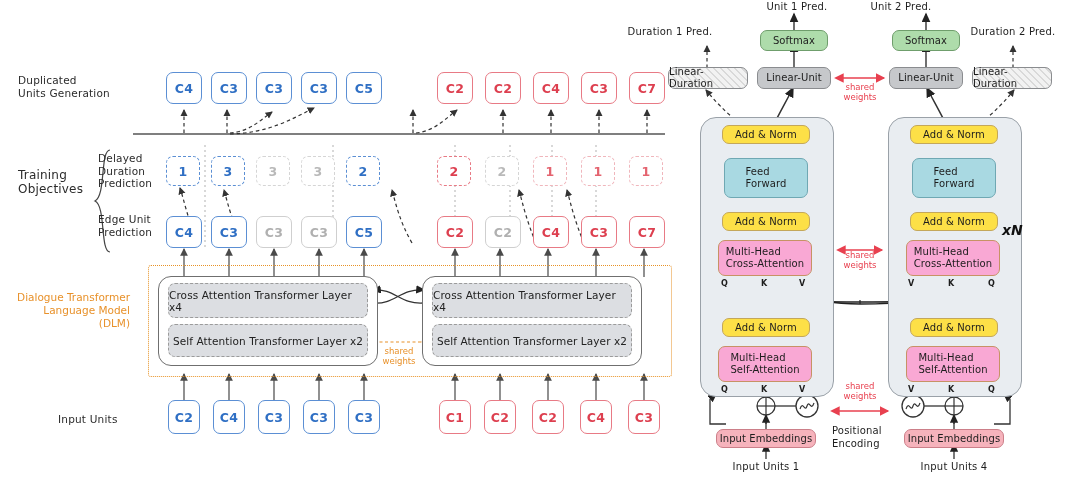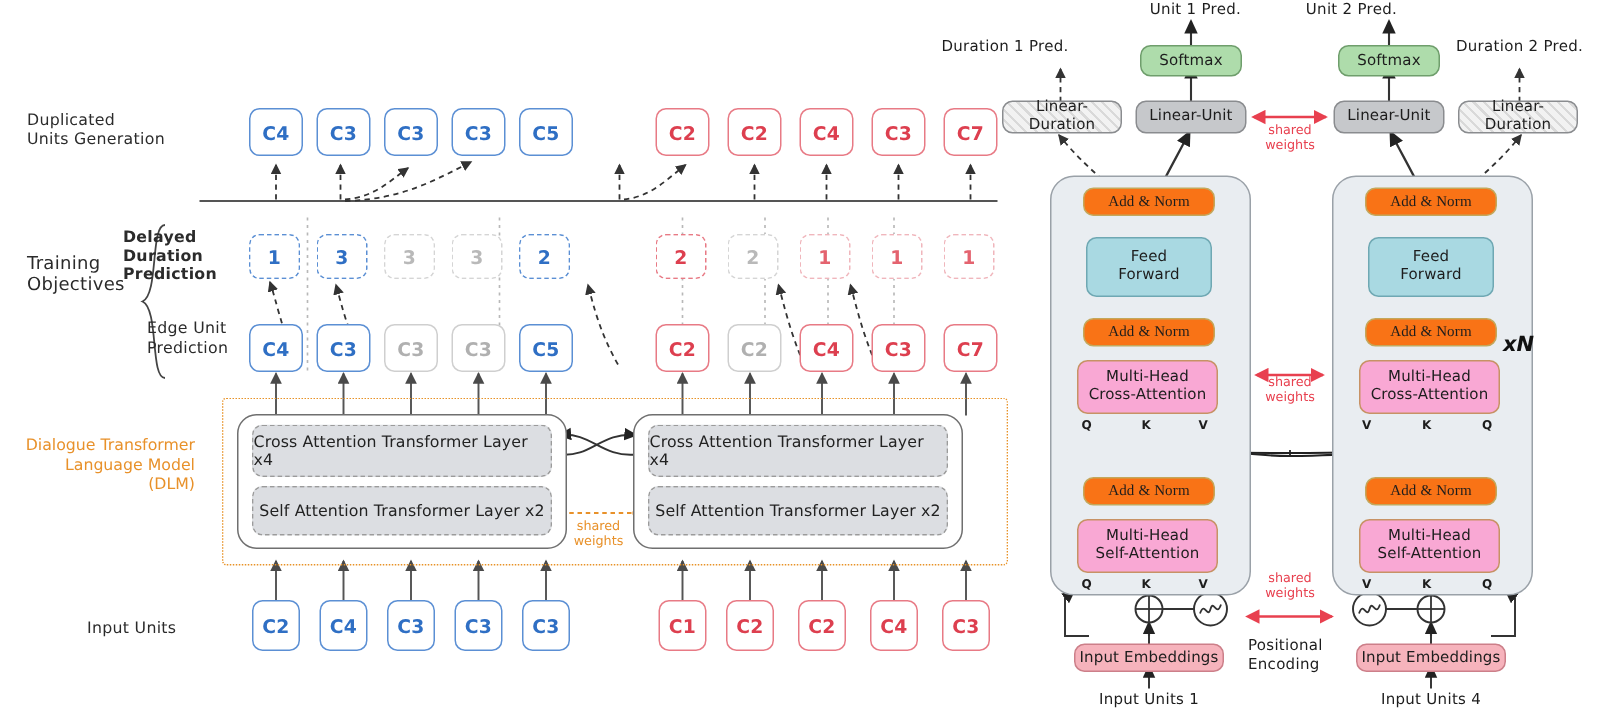--- a/index.html
+++ b/index.html
@@ -47,30 +47,30 @@
     display:flex;align-items:center;justify-content:center;
     font-size:10.5px;color:#222;letter-spacing:.1px;
   }
   .sharedw{
     position:absolute;font-size:8.5px;color:#e8912a;text-align:center;line-height:10px;
   }
 
   
   .blk{
     position:absolute;border-radius:7px;display:flex;align-items:center;
-    justify-content:center;text-align:center;font-size:10px;color:#1d1d1d;
+    justify-content:center;text-align:left;font-size:10px;color:#1d1d1d;
     box-sizing:border-box;line-height:12px;letter-spacing:.1px;
   }
   .b-green{background:#aedcab;border:1.3px solid #6f9e6c;}
   .b-gray{background:#c6c8cb;border:1.3px solid #8a8c8f;}
   .b-hatch{
     background:#f2f2f2;border:1.3px solid #8a8c8f;
     background-image:repeating-linear-gradient(45deg,#d9d9d9 0 1.5px,transparent 1.5px 5px);
   }
-  .b-yellow{background:#f97316;border:1.3px solid #c4a75a;font-family:Liberation Serif, serif;}
+  .b-yellow{background:#fde047;border:1.3px solid #c4a75a;}
   .b-blue{background:#a9d9e2;border:1.3px solid #6fa8b3;}
   .b-orange{background:#f9a8d4;border:1.3px solid #c79265;}
   .b-pink{background:#f6b3bc;border:1.3px solid #cc7f89;}
   .encshell{
     position:absolute;background:#e9edf1;border:1.3px solid #9aa1a8;border-radius:16px;
   }
   .plainlabel{
     position:absolute;font-size:10px;color:#1d1d1d;line-height:12.5px;letter-spacing:.2px;
   }
   .redlabel{
@@ -277,21 +277,21 @@
 
   <div class="abs rowlabel biglabel" style="left:18px;top:168px;width:84px;">
     <div>Training</div>
     <div>Objectives</div>
   </div>
 
   <svg class="abs" style="left:92px;top:148px;width:22px;height:106px;overflow:visible;">
     <path d="M18,2 C8,2 14,48 3,53 C14,58 8,104 18,104" fill="none" stroke="#444" stroke-width="1.2"></path>
   </svg>
 
-  <div class="abs rowlabel" style="left:82px;top:152px;width:70px;font-weight:bold;">
+  <div class="abs rowlabel" style="left:98px;top:152px;width:70px;">
     <div>Delayed</div>
     <div>Duration</div>
     <div>Prediction</div>
   </div>
 
   <div class="abs rowlabel" style="left:98px;top:213px;width:70px;">
     <div>Edge Unit</div>
     <div>Prediction</div>
   </div>
 

